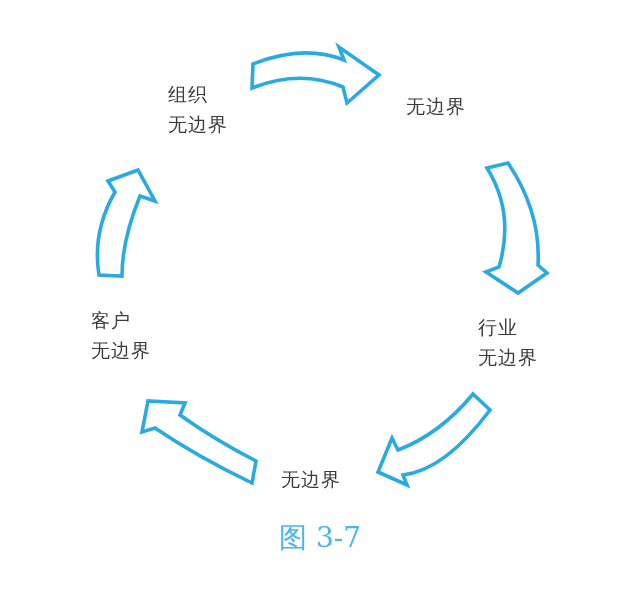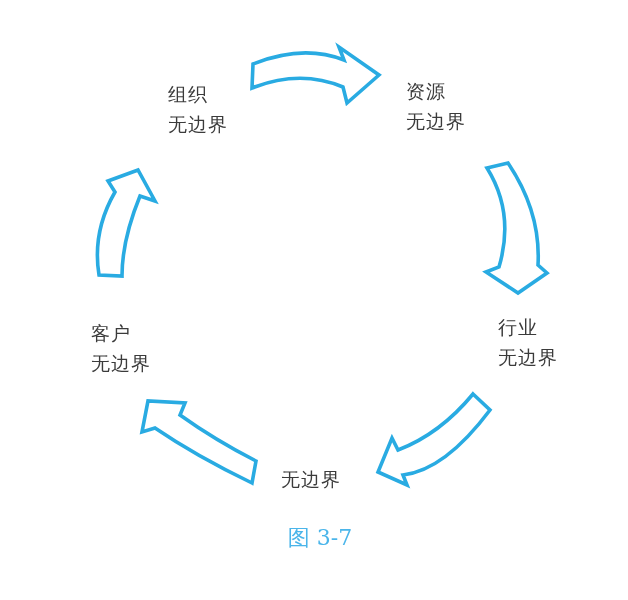--- a/index.html
+++ b/index.html
@@ -40,32 +40,32 @@
     transform: translate(-50%, -50%);
     text-align: left;
     color: var(--text);
     font-size: 19px;
     line-height: 30px;
     letter-spacing: 1px;
     white-space: nowrap;
   }
   .node-org      { left: 198px; top: 109px; }
   .node-resource { left: 436px; top: 106px; }
-  .node-industry { left: 508px; top: 342px; margin-left: 20px; }
+  .node-industry { left: 508px; top: 342px; }
   .node-product  { left: 311px; top: 479px; }
-  .node-customer { left: 121px; top: 348px; }
+  .node-customer { left: 121px; top: 335px; }
   .caption {
     position: absolute;
     left: 320px;
     top: 538px;
     transform: translate(-50%, -50%);
     display: inline-flex;
     gap: 22px;
     color: var(--caption);
-    font-size: 22px;
+    font-size: 28px;
     line-height: 30px;
     white-space: nowrap;
   }
 </style>
 </head>
 <body>
 
 <div id="stage">
 
   <svg id="arrow-layer" viewBox="0 0 628 600" xmlns="http://www.w3.org/2000/svg">
@@ -75,21 +75,20 @@
     <path class="arrow" d="M 256,461 Q 215,440 180,415 L 185,403 L 148,401 L 142,432 L 155,428 Q 196,456 252,483 Z"></path>
     <path class="arrow" d="M 99,275 Q 92,232 115,192 L 108,181 L 138,170 L 155,201 L 140,196 Q 122,240 122,276 Z"></path>
   </svg>
 
   <div class="node node-org">
     <div class="node-line">组织</div>
     <div class="node-line">无边界</div>
   </div>
 
   <div class="node node-resource">
-    <div class="node-line">资源</div>
     <div class="node-line">无边界</div>
   </div>
 
   <div class="node node-industry">
     <div class="node-line">行业</div>
     <div class="node-line">无边界</div>
   </div>
 
   <div class="node node-product">
     <div class="node-line">无边界</div>

